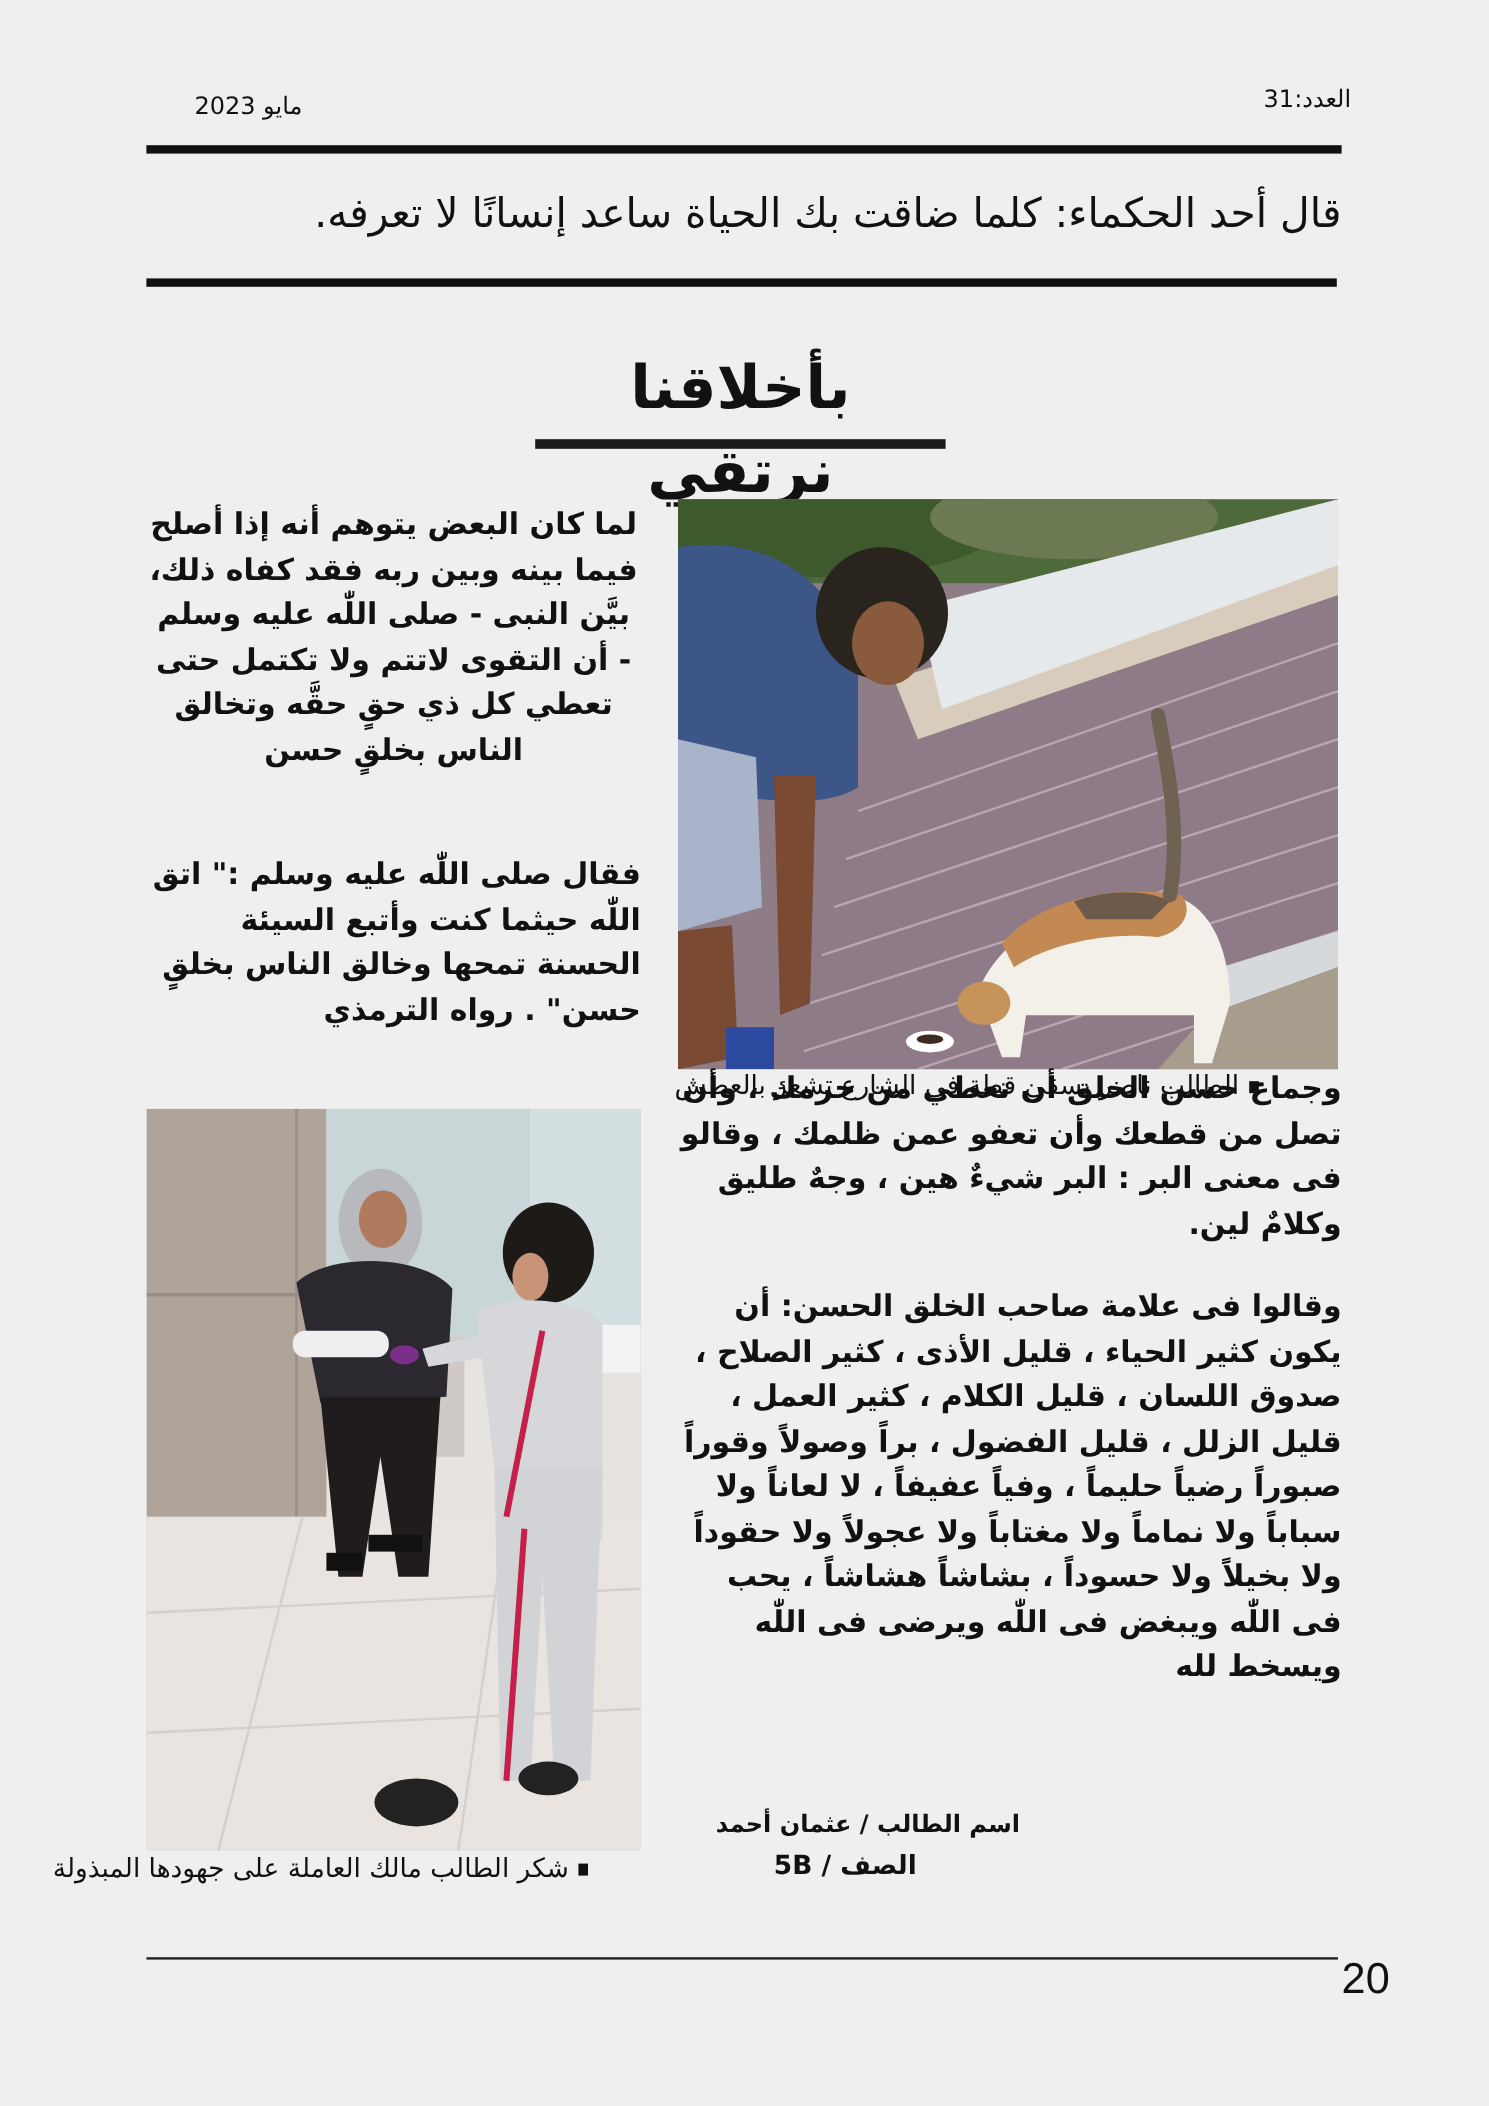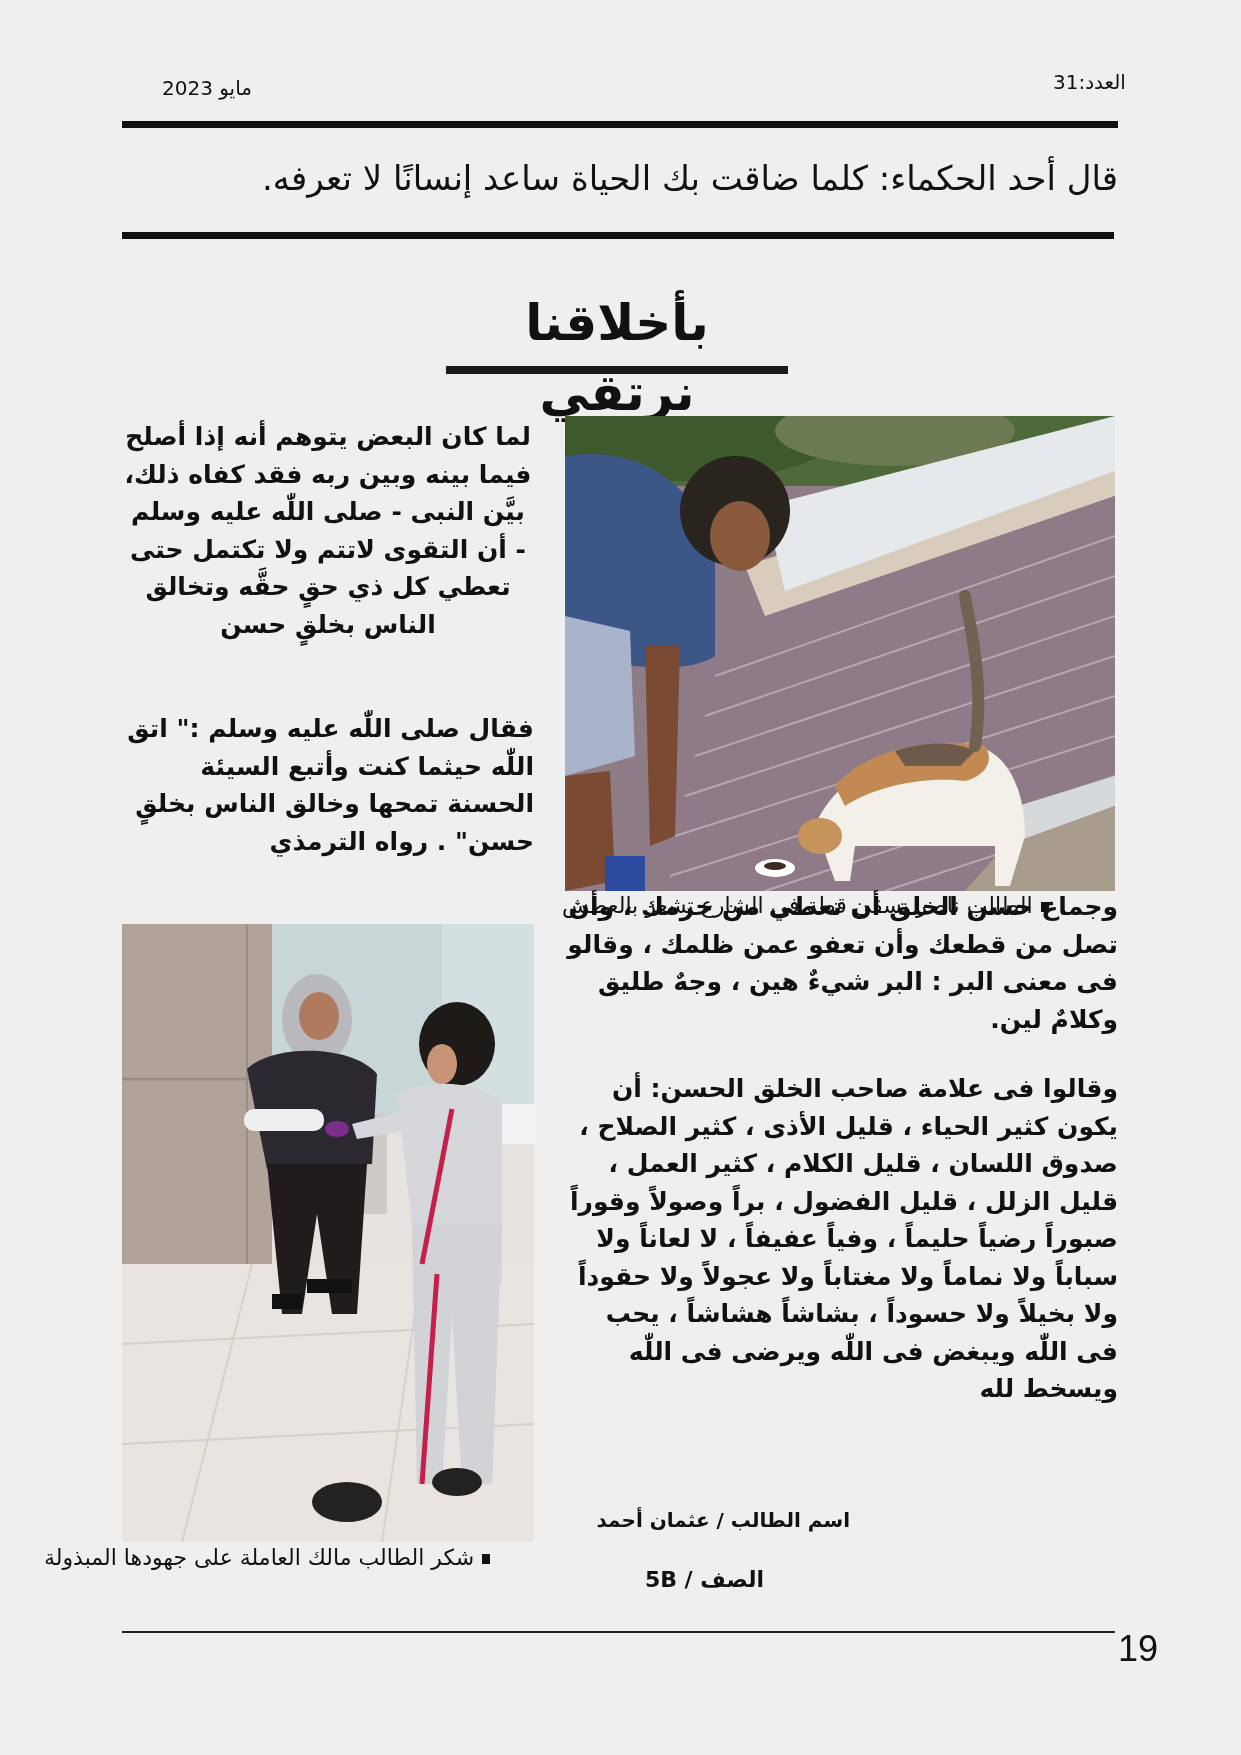--- a/index.html
+++ b/index.html
@@ -50,21 +50,21 @@
 
   .caption {
     font-size: 22px; direction: rtl; text-align: left; white-space: nowrap;
     font-family: "DejaVu Sans", sans-serif;
   }
   .cap1 { left: 562px; top: 893px; width: 528px; }
   .cap2 { left: 44px; top: 1545px; width: 540px; }
   .bullet { display: inline-block; width: 8px; height: 10px; background: #111; margin-left: 8px; vertical-align: middle; }
 
   .author { left: 560px; top: 1508px; width: 290px; font-size: 20px; font-weight: bold; direction: rtl; text-align: right; }
-  .klass { left: 560px; top: 1543px; width: 204px; font-size: 22px; font-weight: bold; direction: rtl; text-align: right; margin-top: 24px; }
+  .klass { left: 560px; top: 1543px; width: 204px; font-size: 22px; font-weight: bold; direction: rtl; text-align: right; }
 
   .rule-bottom { left: 122px; top: 1631px; width: 993px; height: 2px; background: #222; }
   .page-num { left: 1118px; top: 1628px; font-size: 36px; font-family: "Liberation Sans", sans-serif; }
 </style>
 </head>
 <body>
 
 <div class="abs issue">العدد:31</div>
 <div class="abs date">مايو 2023</div>
 <div class="abs rule-thick rule-top"></div>
@@ -176,13 +176,13 @@
   </svg>
 </div>
 <div class="abs caption cap2">
   <span class="bullet"></span><span>شكر الطالب مالك العاملة على جهودها المبذولة</span>
 </div>
 
 <div class="abs author">اسم الطالب / عثمان أحمد</div>
 <div class="abs klass">الصف / 5B</div>
 
 <div class="abs rule-bottom"></div>
-<div class="abs page-num">19</div>
+<div class="abs page-num">20</div>
 
 </body></html>

